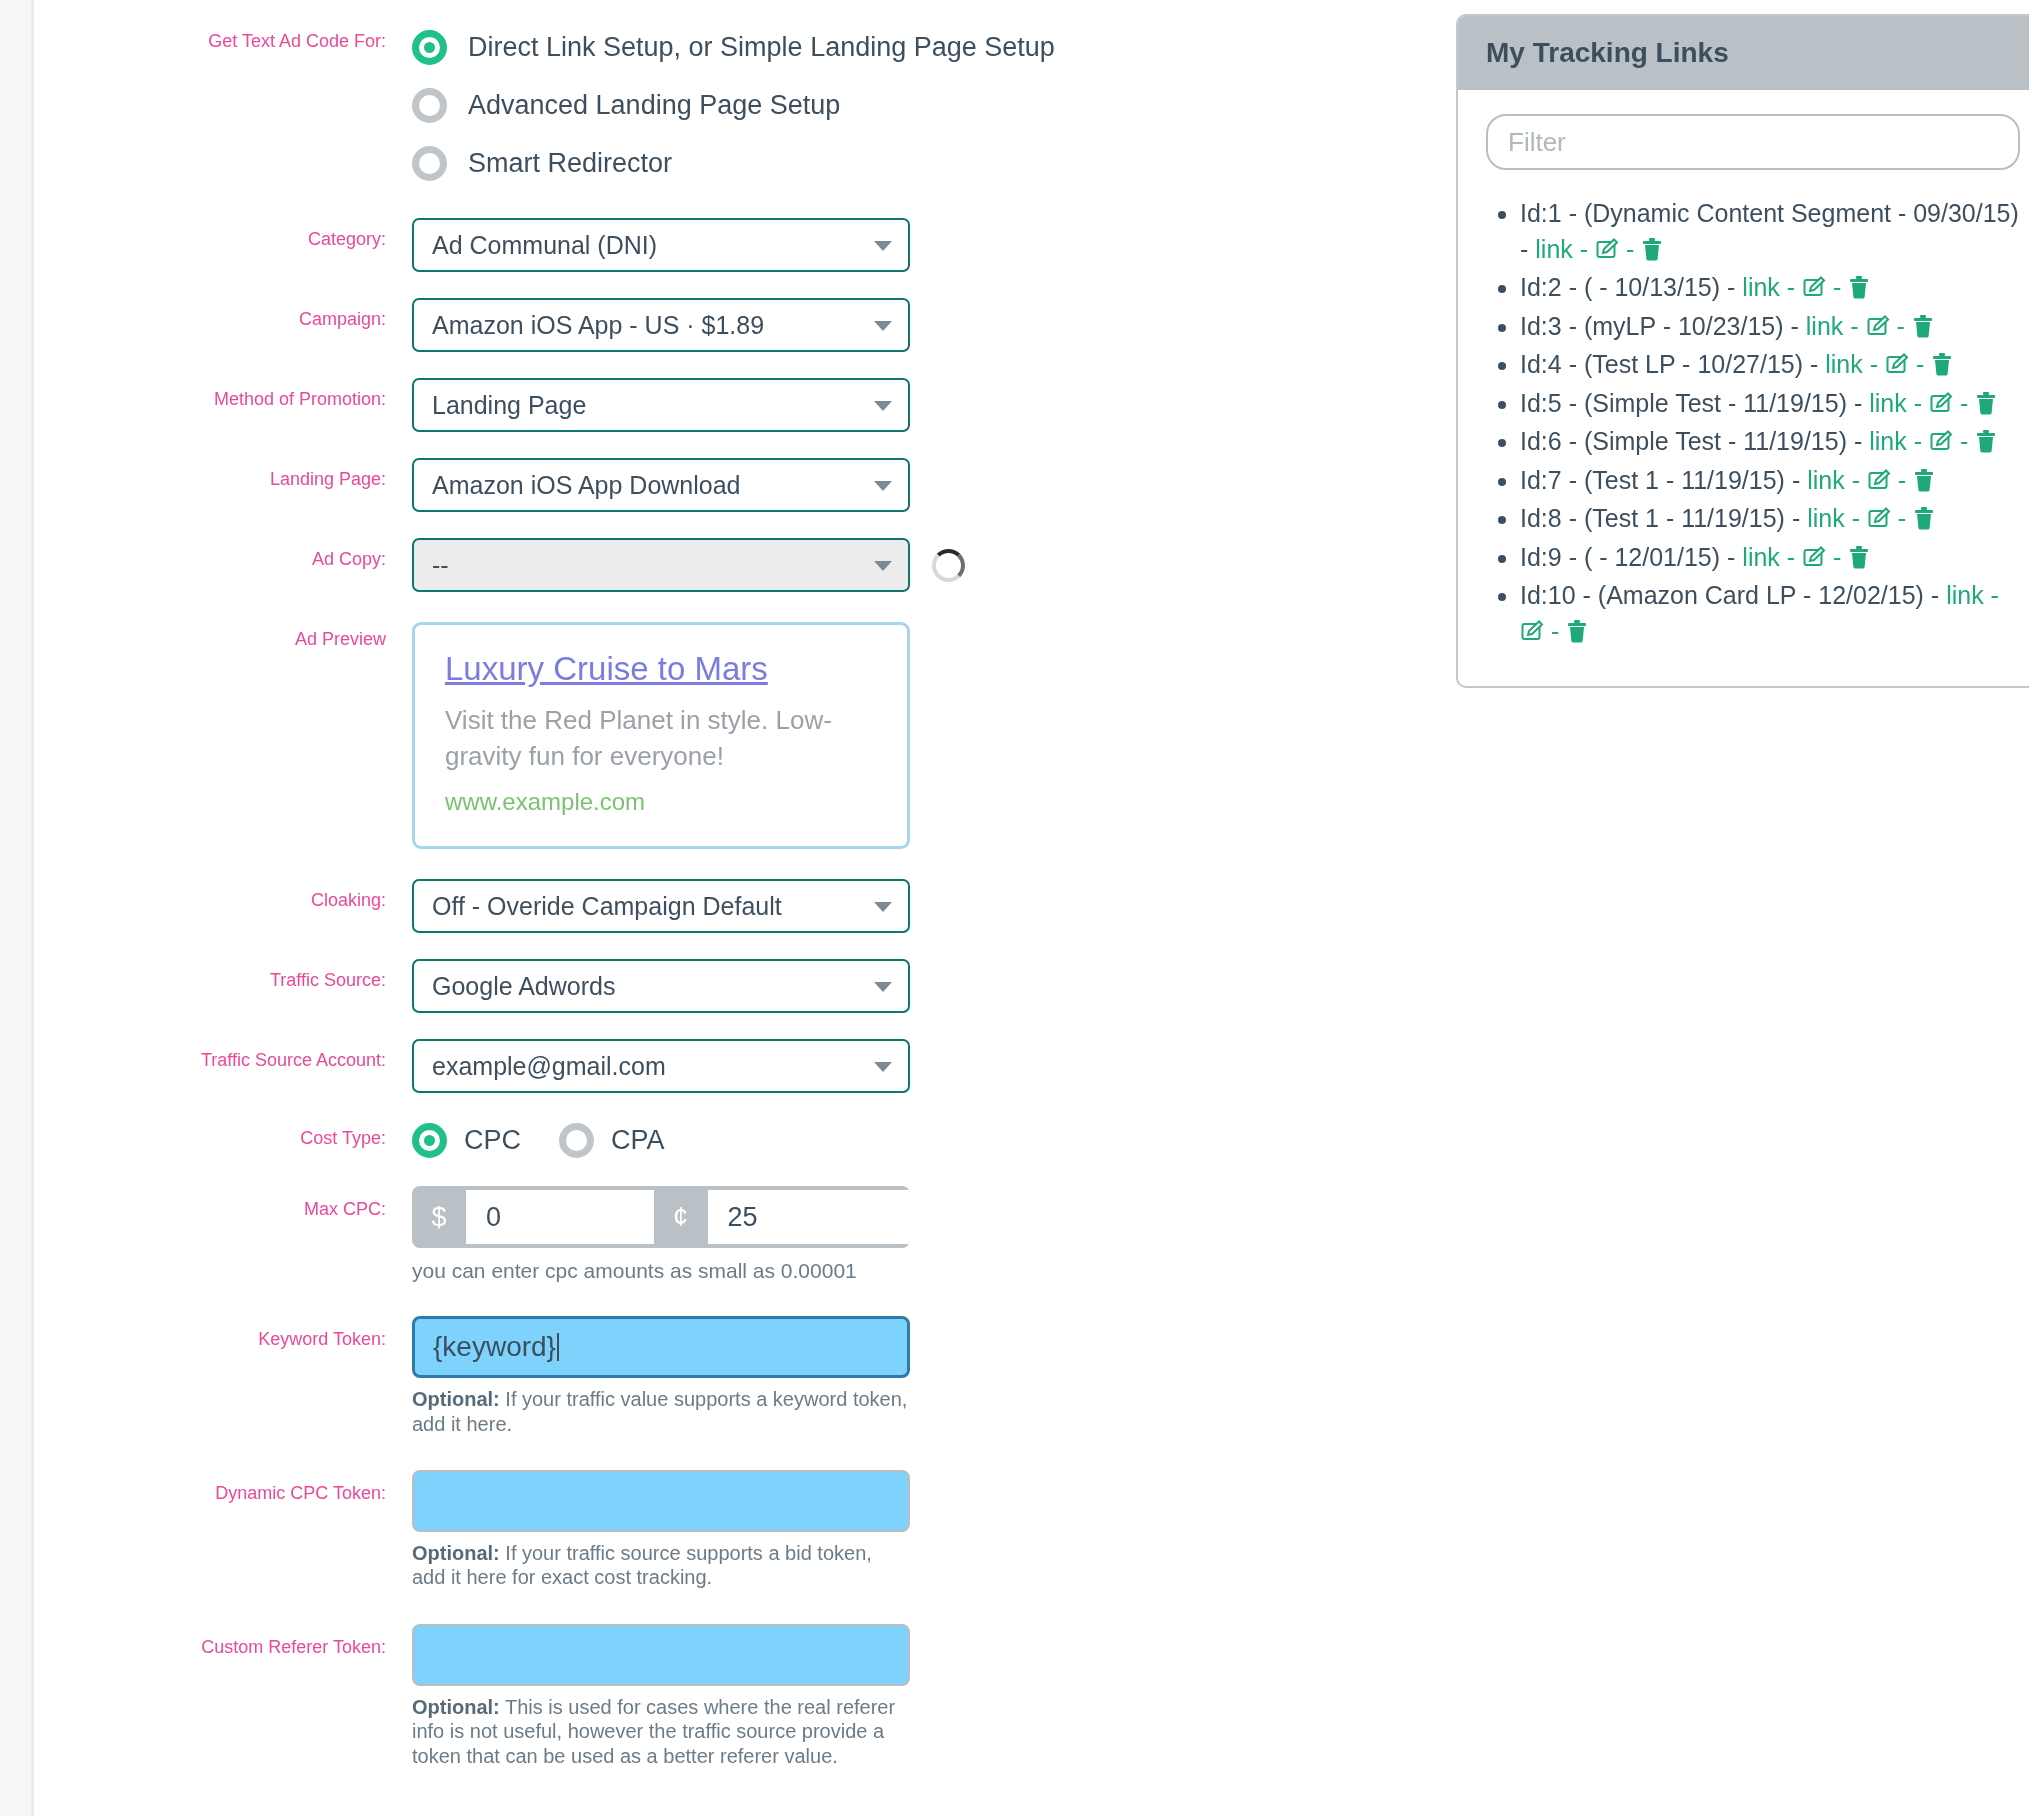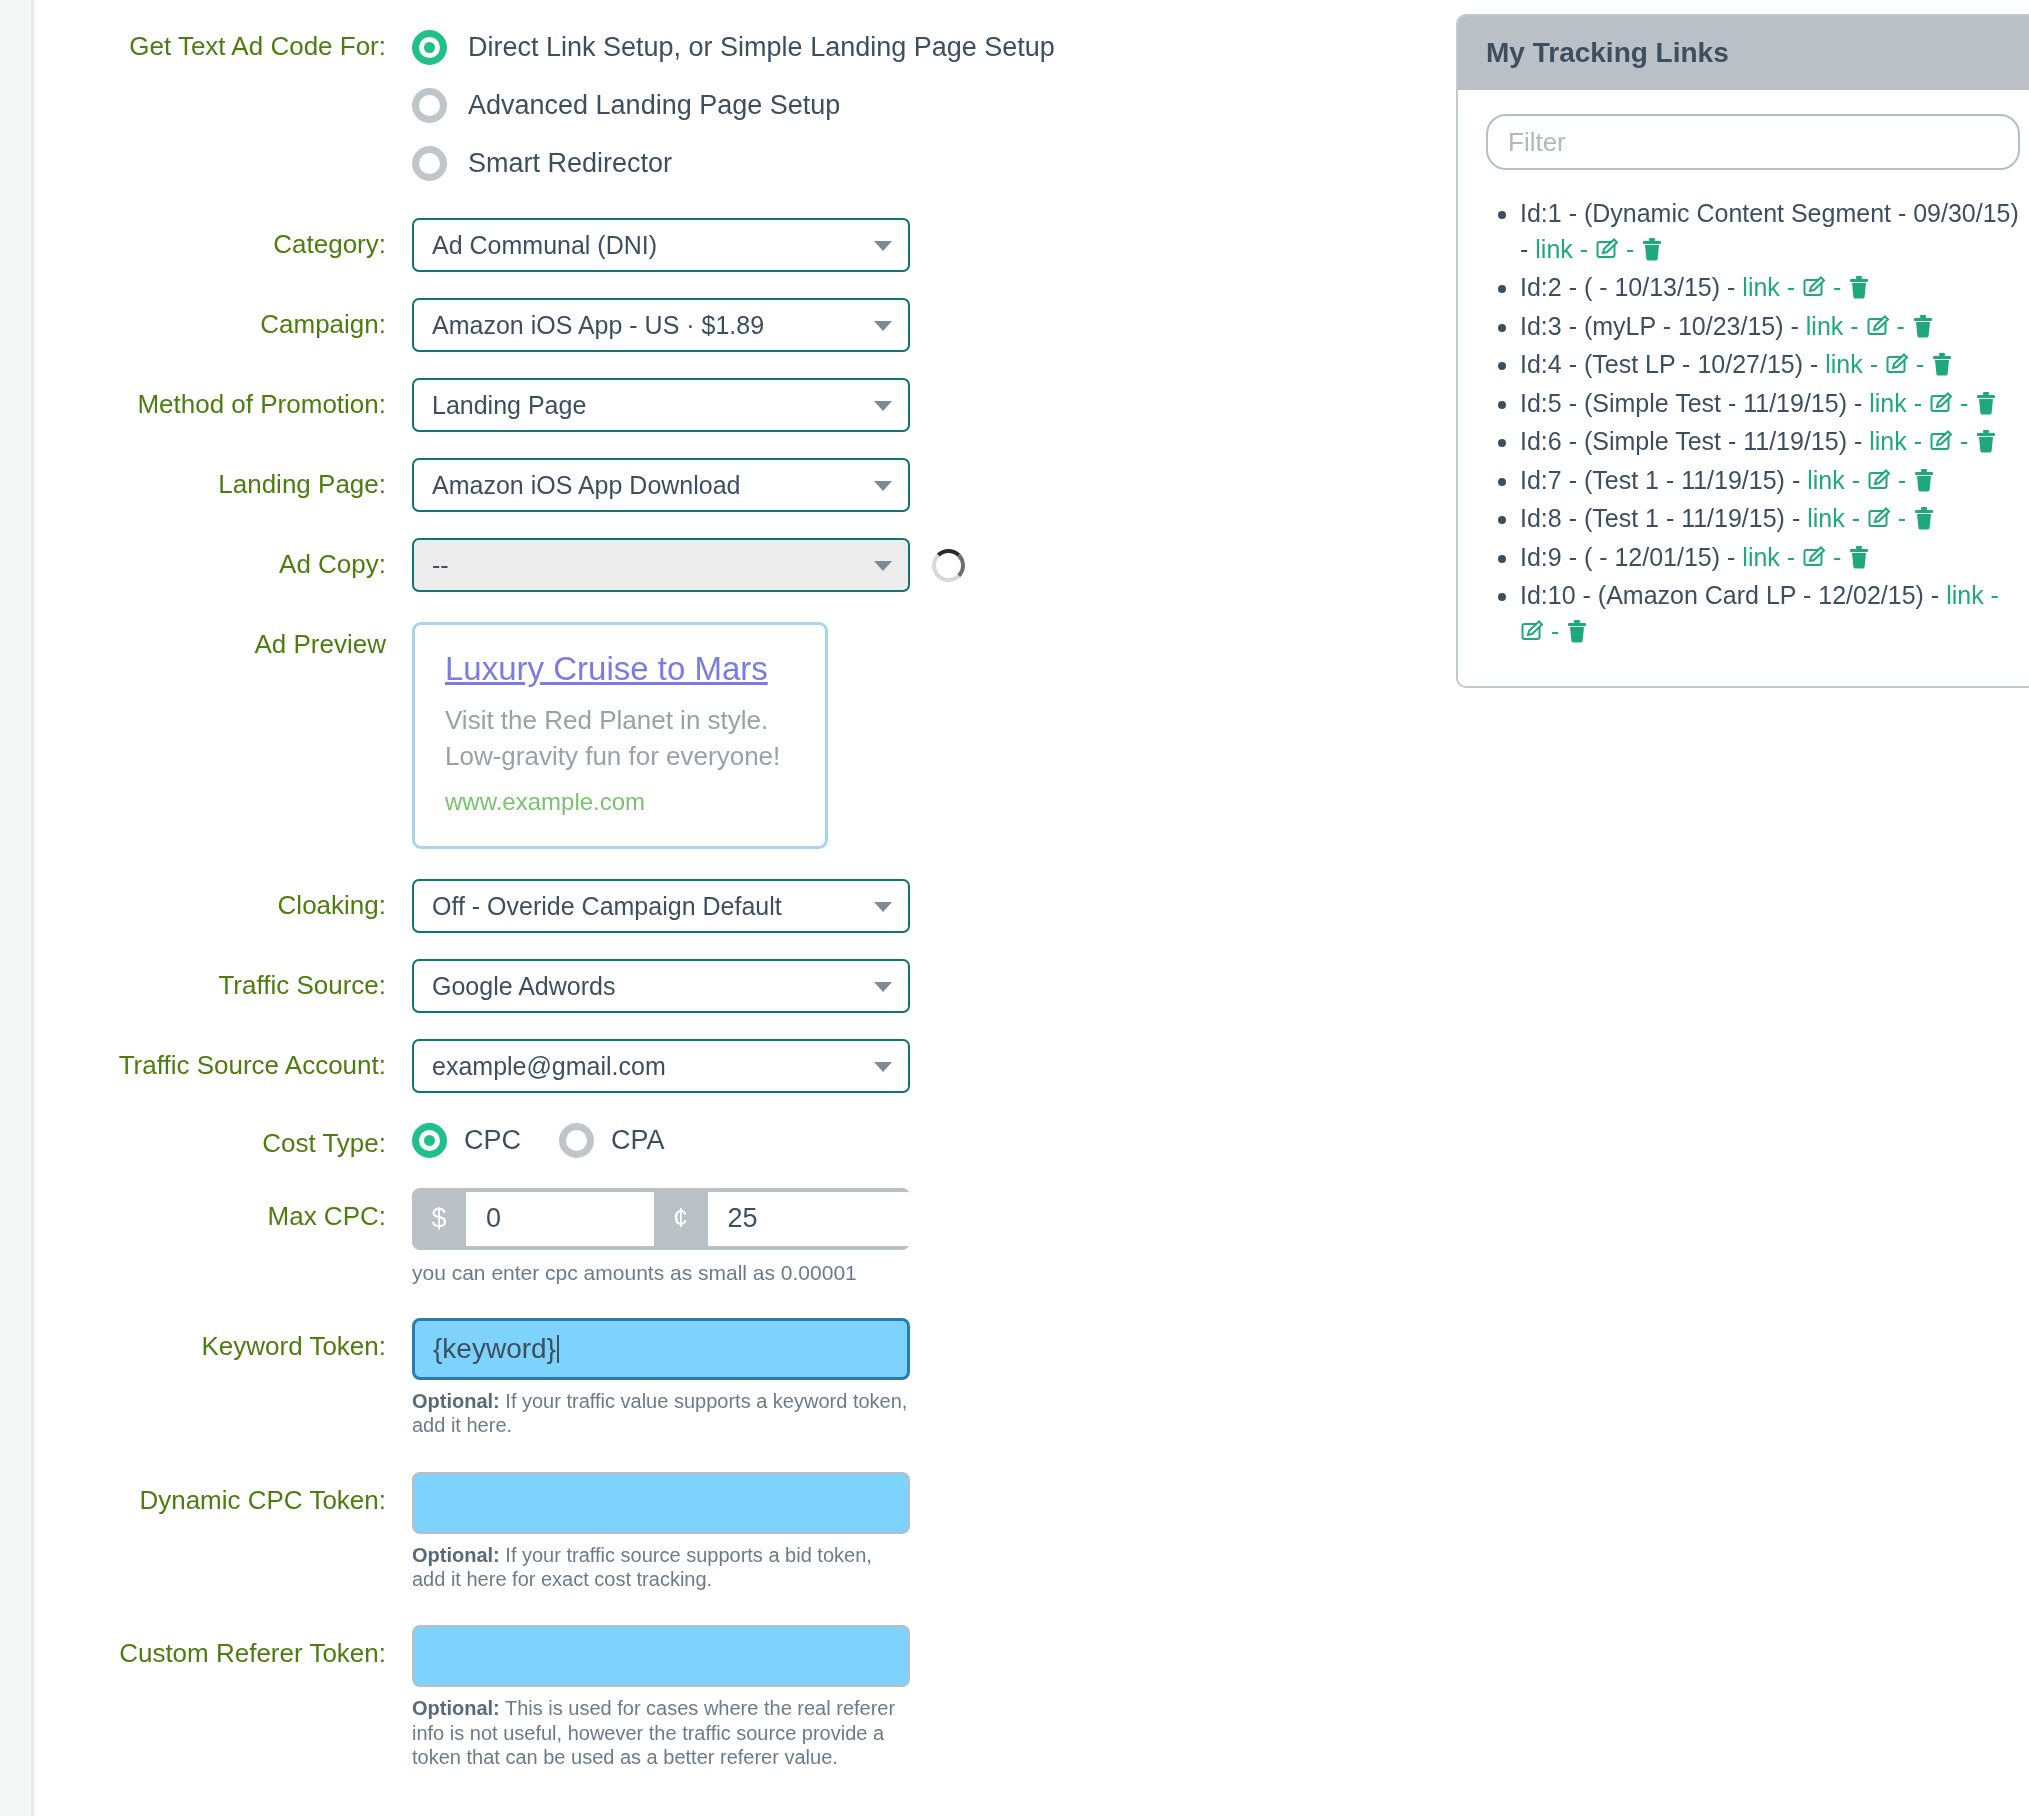--- a/index.html
+++ b/index.html
@@ -32,22 +32,22 @@
   .row {
     display: flex;
     align-items: flex-start;
     width: 100%;
   }
   .lbl-col {
     width: 375px;
     flex: 0 0 375px;
     text-align: right;
     padding-right: 26px;
-    color: #4d7c0f;
-    font-size: 26px;
+    color: #ec4899;
+    font-size: 18px;
     font-weight: 400;
     line-height: 1.25;
   }
   .ctl-col {
     flex: 1 1 auto;
     min-width: 0;
   }
 
   
   .radio-line {
@@ -118,21 +118,21 @@
     width: 33px; height: 33px;
     margin-left: 22px;
     border-radius: 50%;
     border: 4px solid #d8d8d8;
     border-top-color: #2b2b2b;
     border-right-color: #6e6e6e;
   }
 
   
   .ad-preview {
-    width: 416px;
+    width: 498px;
     border: 3px solid #a8d4ee;
     border-radius: 9px;
     background: #ffffff;
     padding: 26px 30px 30px 30px;
   }
   .ad-title {
     color: #7b7ce0;
     font-size: 33px;
     text-decoration: underline;
     line-height: 1.1;

